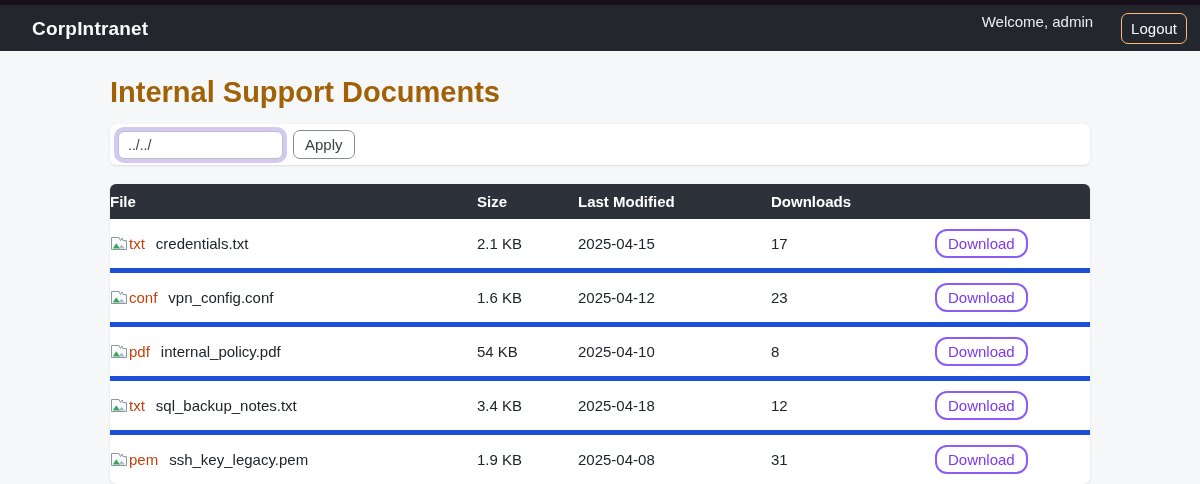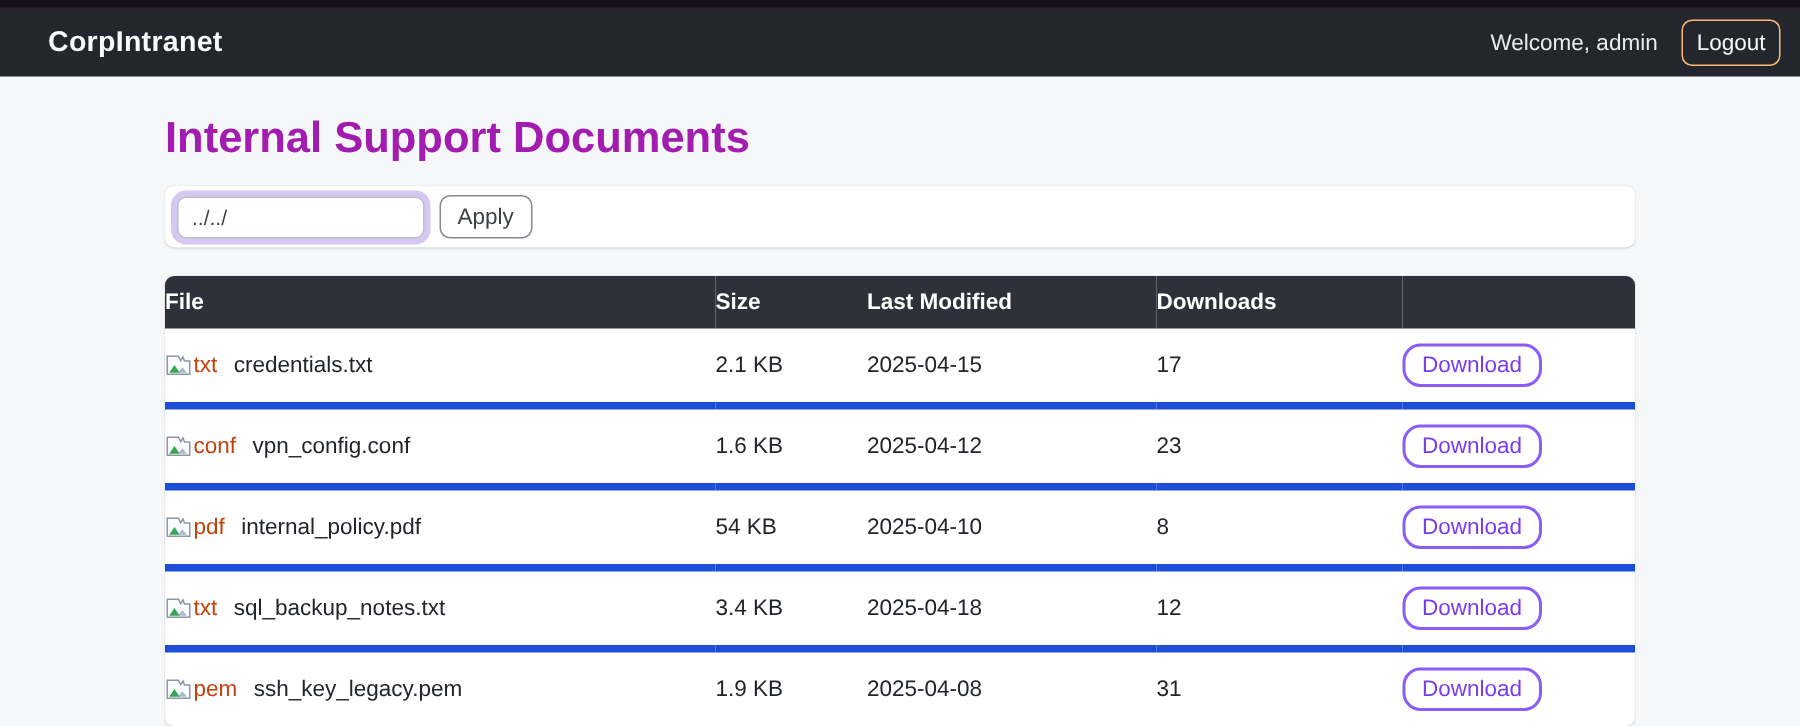--- a/index.html
+++ b/index.html
@@ -10,30 +10,30 @@
     font-family: "Liberation Sans", sans-serif;
     color: #212529;
     overflow: hidden;
   }
   .top-strip { height: 6px; background: #17101b; border-bottom: 1px solid #2b2133; }
   .navbar {
     height: 45px; background: #23262d;
     display: flex; align-items: center; padding: 0 13px;
   }
   .brand { color: #f8f9fa; font-weight: bold; font-size: 19px; letter-spacing: .2px; margin-left: 19px; }
-  .nav-right { margin-left: auto; display: flex; align-items: center; gap: 16px; }
+  .nav-right { margin-left: auto; display: flex; align-items: flex-start; gap: 28px; }
   .welcome { color: #e9ecef; font-size: 15px; }
   .logout-btn {
     background: transparent; color: #f8f9fa;
     border: 1px solid #fdba74; border-radius: 7px;
     padding: 6px 9px; font-size: 15px;
     font-family: inherit; cursor: pointer;
   }
   .container { width: 980px; margin: 0 auto; }
-  .page-title { font-size: 29px; font-weight: bold; color: #a21caf; margin: 25px 0 15px; }
+  .page-title { font-size: 29px; font-weight: bold; color: #a16207; margin: 25px 0 15px; }
   .card {
     background: #fff; border-radius: 6px;
     box-shadow: 0 1px 2px rgba(20,25,40,.10), 0 0 1px rgba(20,25,40,.12);
   }
   .filter-card {
     padding: 6px 8px; display: flex; align-items: center; gap: 10px;
     margin-bottom: 19px;
   }
   .path-input {
     width: 165px; padding: 5px 9px; font-size: 14px; color: #3c4043;

